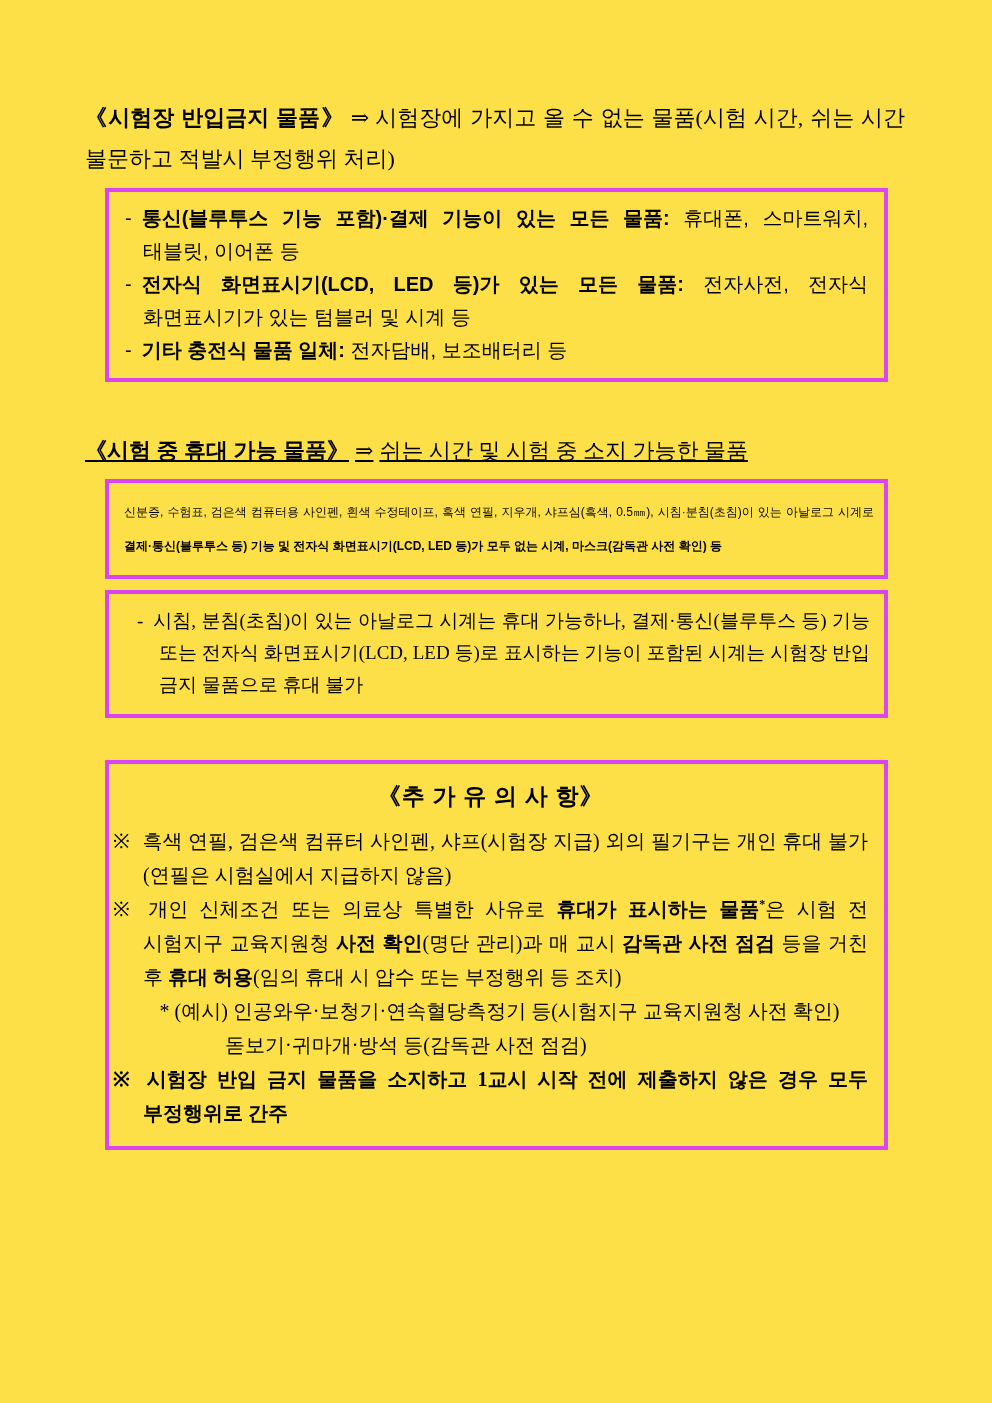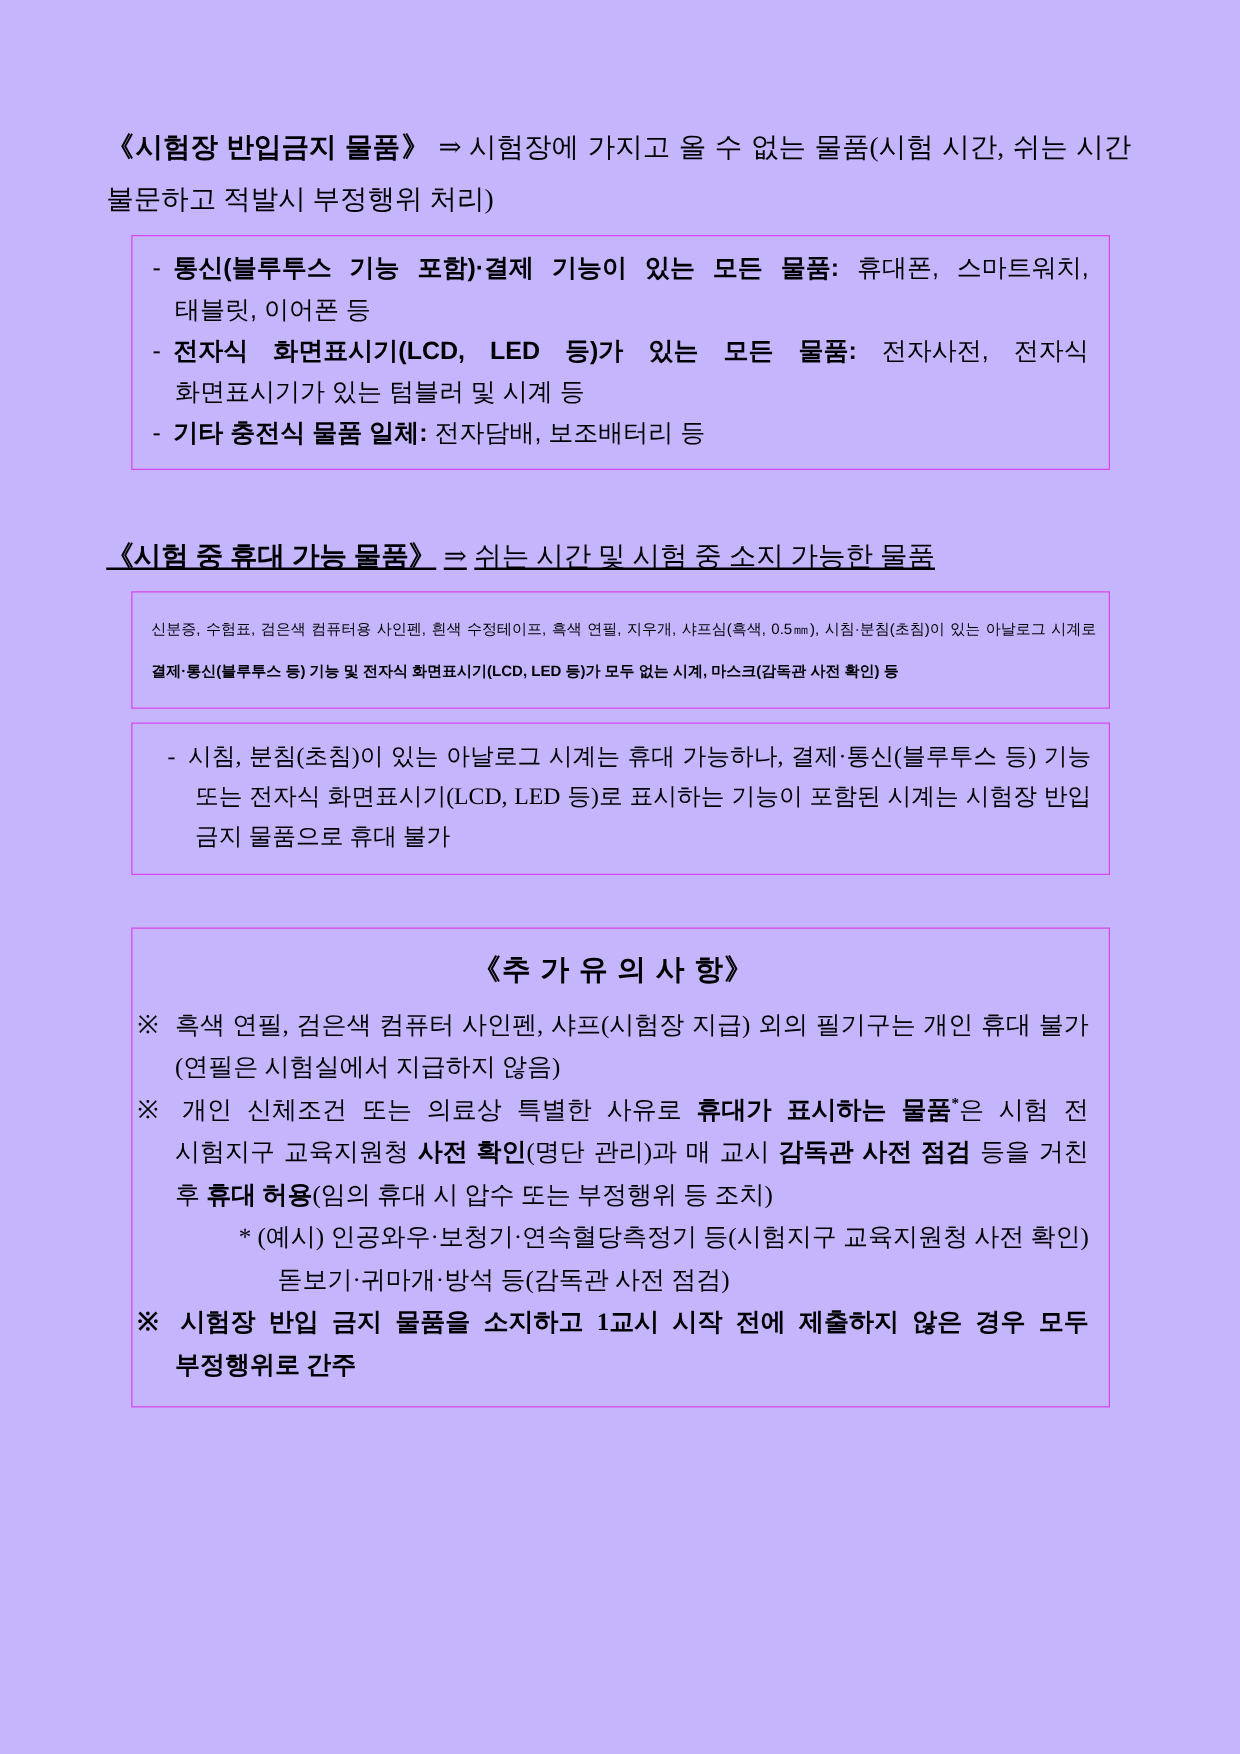--- a/index.html
+++ b/index.html
@@ -1,32 +1,32 @@
 <!DOCTYPE html>
 <html><head>
 <meta charset="utf-8">
 <style>
   html,body { margin:0; padding:0; background:#ffffff; }
   .page {
     width:992px; height:1403px; box-sizing:border-box;
     padding:97px 87px 0 85px;
-    background:#c4b5fd; color:#000000;
+    background:#fde047; color:#000000;
     font-family:"Liberation Serif","DejaVu Serif",serif;
     overflow:hidden;
   }
   .heading {
     font-size:22px; line-height:41px; margin:0;
     text-align:justify; word-break:keep-all;
   }
   .heading .htitle { font-weight:bold; }
   .heading .arrow { margin:0 6px; }
   .h2 { margin-top:48px;text-decoration:underline; }
 
   .box {
-    border:1px solid #d946ef; box-sizing:border-box;
+    border:4px solid #d946ef; box-sizing:border-box;
     margin-left:20px; margin-right:17px;
   }
   .box1 {
     margin-top:9px; padding:10px 16px 11px 16px;
     font-family:"Liberation Sans","DejaVu Sans",sans-serif;
     font-size:20px; line-height:33px;
   }
   .box1 .item {
     margin:0; padding-left:18px; text-indent:-18px;
     text-align:justify; word-break:keep-all;
@@ -63,21 +63,21 @@
   }
   .box4 .btitle {
     text-align:center; font-weight:bold; font-size:23px;
     letter-spacing:1px; margin:4px 0 10px 0;
   }
   .box4 .bullet {
     margin:0; padding-left:30px; text-indent:-30px;
     text-align:justify; word-break:keep-all;
   }
   .box4 .bullet.em { font-weight:bold; }
-  .box4 .example1 { margin:0 0 0 18px; text-align:right; word-break:keep-all; }
+  .box4 .example1 { margin:0 0 0 18px; text-align:center; word-break:keep-all; }
   .box4 .example2 { margin:0 0 0 112px; text-align:left; word-break:keep-all; }
   sup.star { font-size:12px; vertical-align:super; line-height:0; }
 </style>
 </head>
 <body>
 
 <div class="page">
 
   <p class="heading"><span class="htitle">《시험장 반입금지 물품》</span><span class="arrow">⇒</span><span>시험장에 가지고 올 수 없는 물품(시험 시간, 쉬는 시간 불문하고 적발시 부정행위 처리)</span></p>
 

